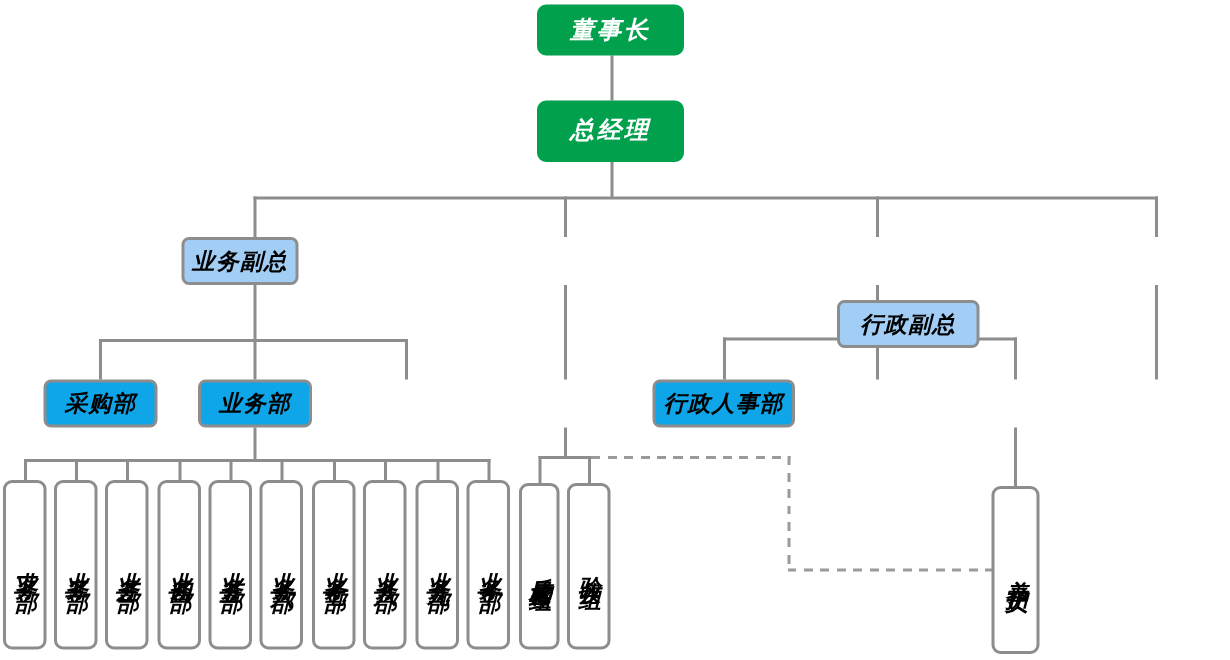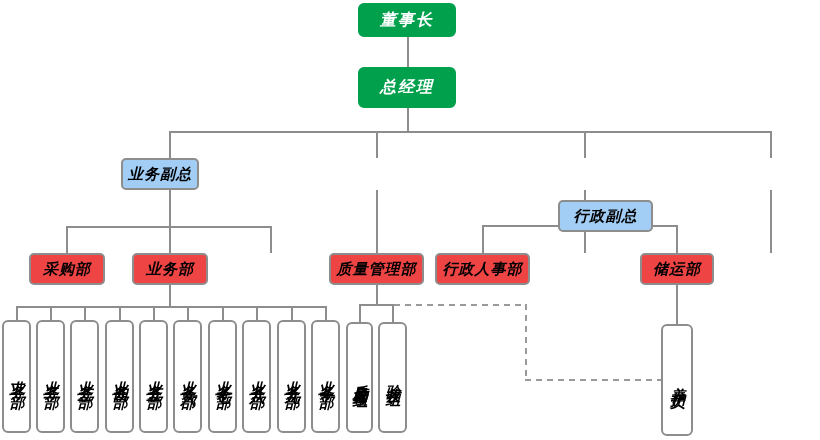--- a/index.html
+++ b/index.html
@@ -12,21 +12,21 @@
     display:flex;align-items:center;justify-content:center;
     font-weight:bold;font-size:15px;color:#000;
     border:2px solid #8d8d8d;border-radius:5px;background:#ffffff;
     letter-spacing:1px;white-space:nowrap;font-style:italic;
   }
   .exec{
     background:#00A04D;color:#ffffff;border:2px solid #00A04D;
     border-radius:6px;font-size:16px;letter-spacing:2px;
   }
   .vp{background:#A2CEF5;}
-  .dept{background:#ef4444;}
+  .dept{background:#0ea5e9;}
   .vert{
     writing-mode:vertical-rl;text-orientation:upright;
     letter-spacing:4px;font-size:15px;border-radius:6px;white-space:normal;
   }
   .vline{position:absolute;width:2px;background:#8d8d8d;}
   .hline{position:absolute;height:2px;background:#8d8d8d;}
   .dash-h{position:absolute;height:2px;background:repeating-linear-gradient(90deg,#9a9a9a 0 6px,transparent 6px 11px);}
   .dash-v{position:absolute;width:2px;background:repeating-linear-gradient(180deg,#9a9a9a 0 6px,transparent 6px 11px);}
 </style>
 </head>
@@ -83,23 +83,21 @@
   <div class="dash-h" style="left:525px;top:379px;width:137px;"></div>
 
   <div class="node exec" style="left:358px;top:3px;width:98px;height:34px;">董事长</div>
   <div class="node exec" style="left:358px;top:67px;width:98px;height:41px;">总经理</div>
 
   <div class="node vp" style="left:121px;top:158px;width:78px;height:32px;">业务副总</div>
   <div class="node vp" style="left:558px;top:158px;width:95px;height:32px;margin-top:42px;">行政副总</div>
 
   <div class="node dept" style="left:29px;top:253px;width:76px;height:32px;">采购部</div>
   <div class="node dept" style="left:132px;top:253px;width:76px;height:32px;">业务部</div>
-  <div class="node dept" style="left:329px;top:253px;width:95px;height:32px;">质量管理部</div>
   <div class="node dept" style="left:435px;top:253px;width:95px;height:32px;">行政人事部</div>
-  <div class="node dept" style="left:640px;top:253px;width:74px;height:32px;">储运部</div>
 
   <div class="node vert" style="left:2px;top:320px;width:29px;height:113px;">业务一部</div>
   <div class="node vert" style="left:36px;top:320px;width:29px;height:113px;">业务二部</div>
   <div class="node vert" style="left:70px;top:320px;width:29px;height:113px;">业务三部</div>
   <div class="node vert" style="left:105px;top:320px;width:29px;height:113px;">业务四部</div>
   <div class="node vert" style="left:139px;top:320px;width:29px;height:113px;">业务五部</div>
   <div class="node vert" style="left:173px;top:320px;width:29px;height:113px;">业务六部</div>
   <div class="node vert" style="left:208px;top:320px;width:29px;height:113px;">业务七部</div>
   <div class="node vert" style="left:242px;top:320px;width:29px;height:113px;">业务八部</div>
   <div class="node vert" style="left:277px;top:320px;width:29px;height:113px;">业务九部</div>

